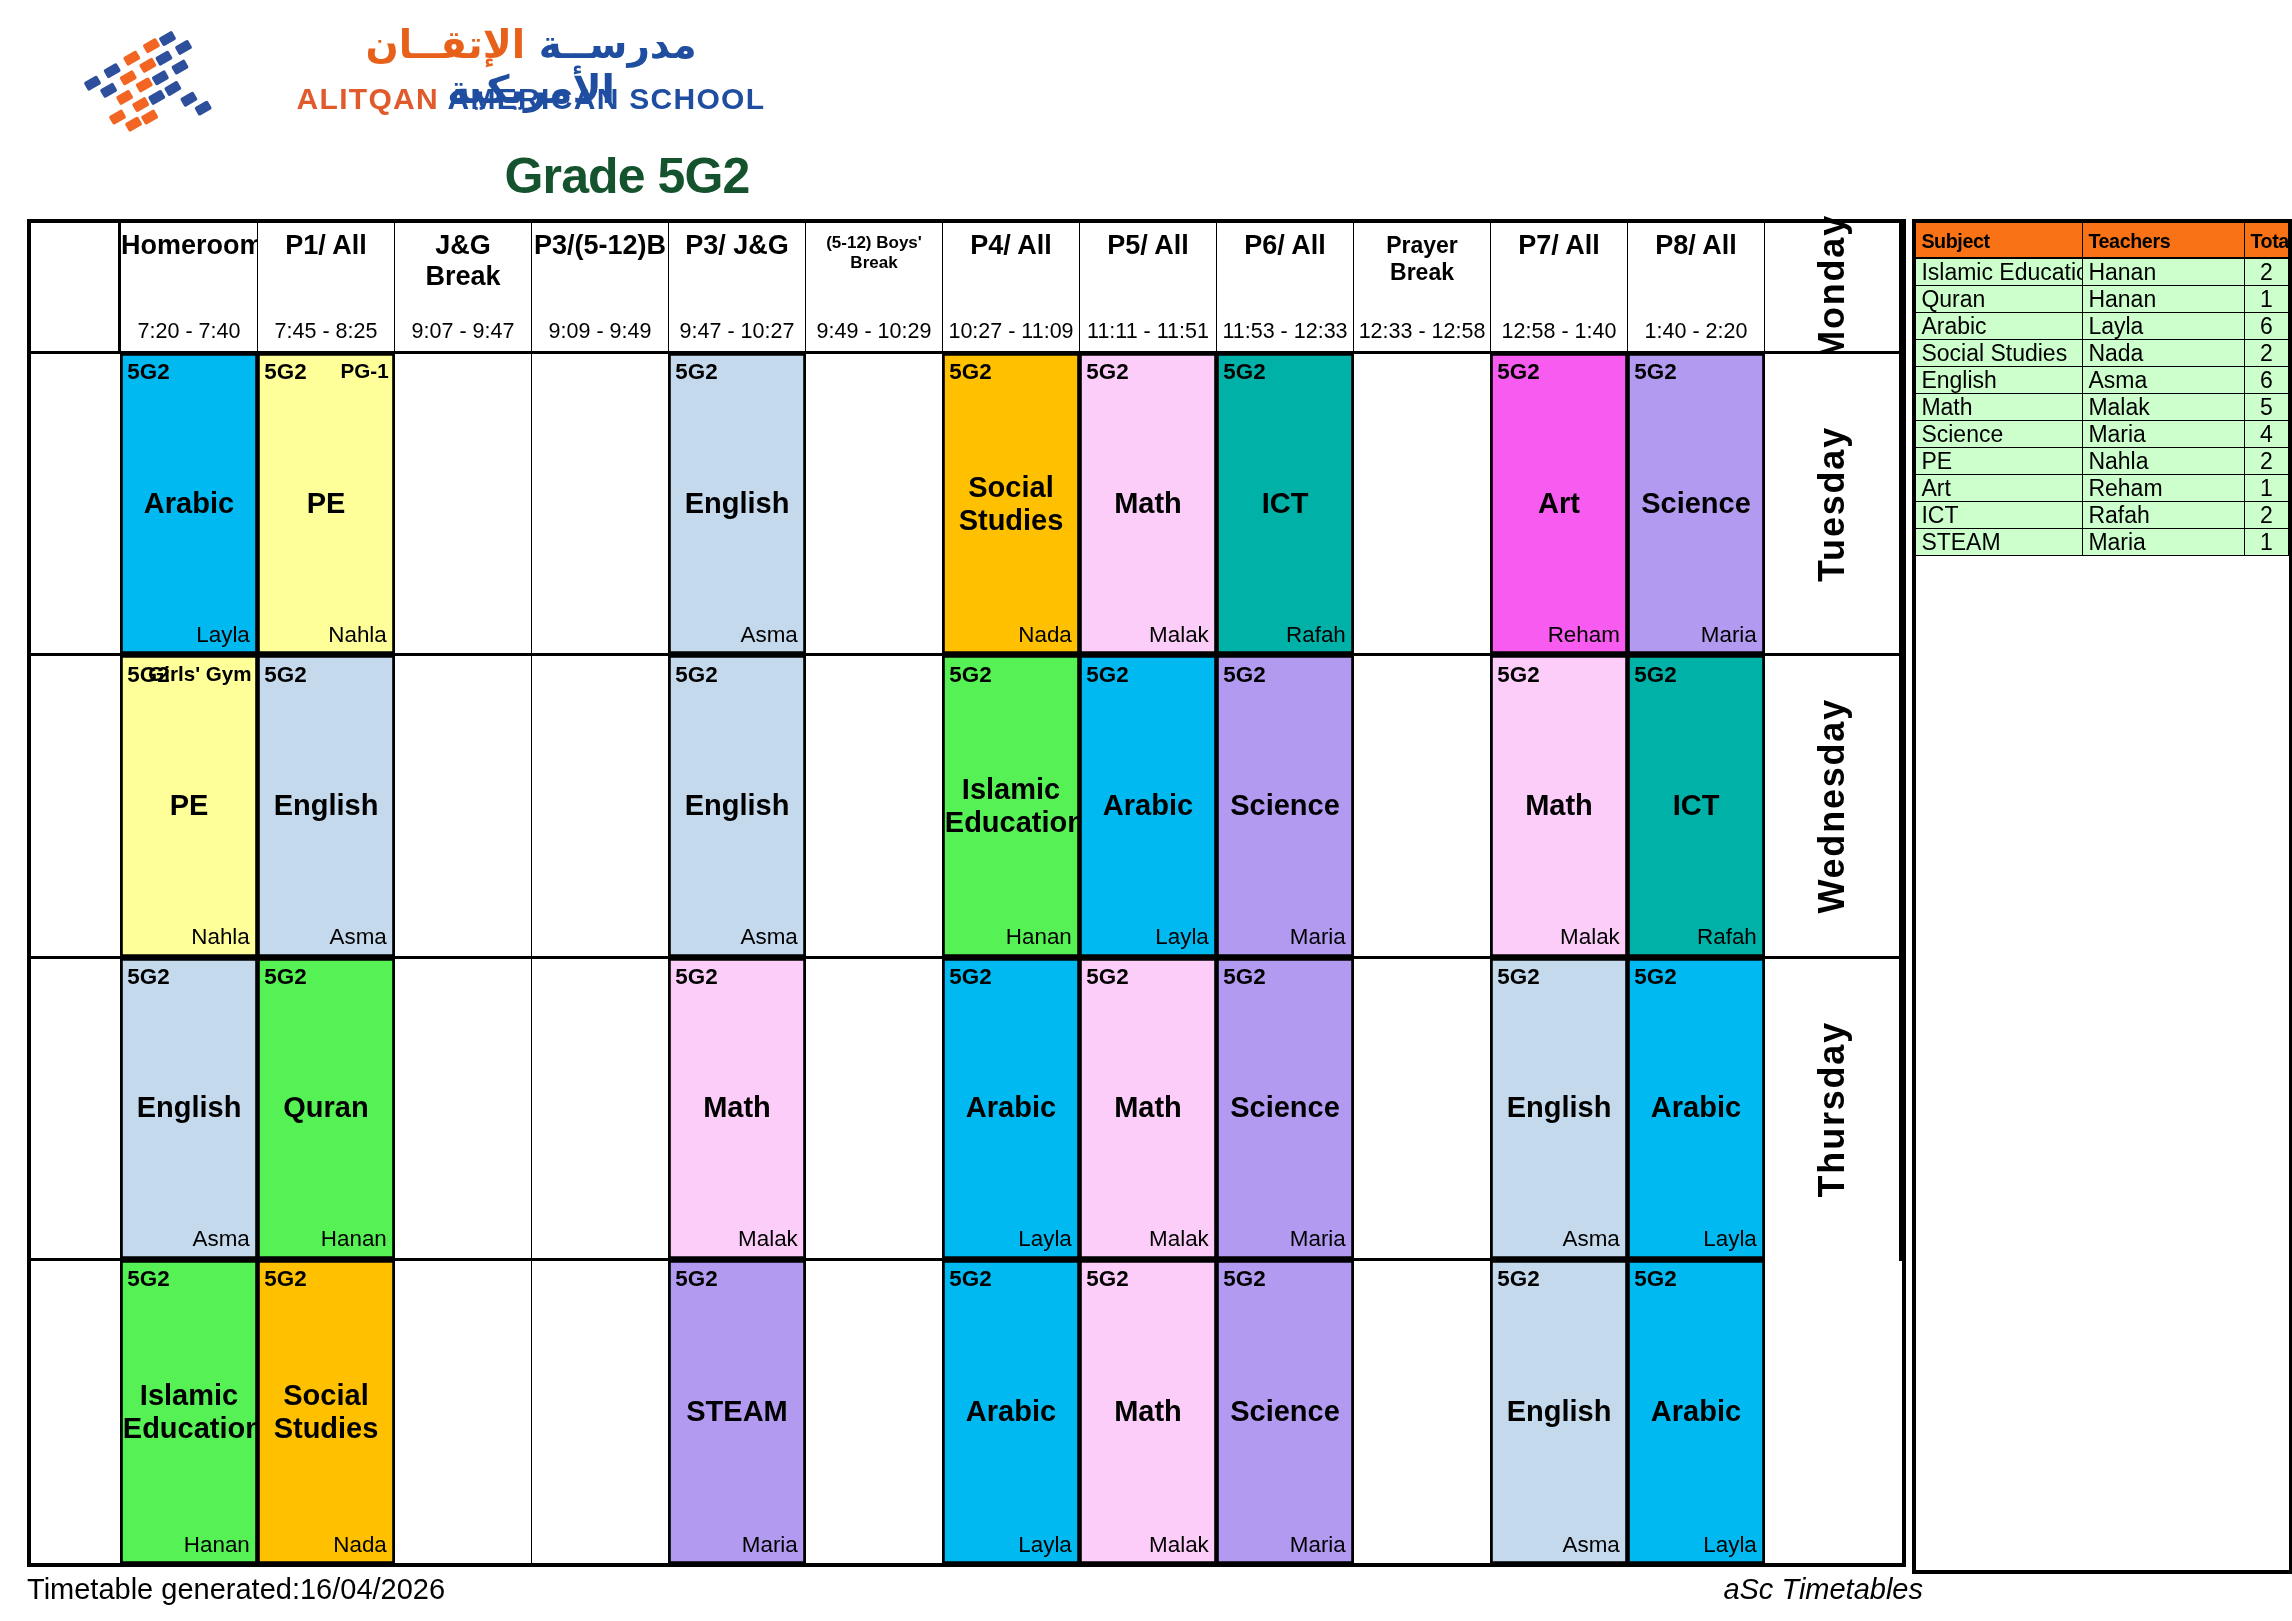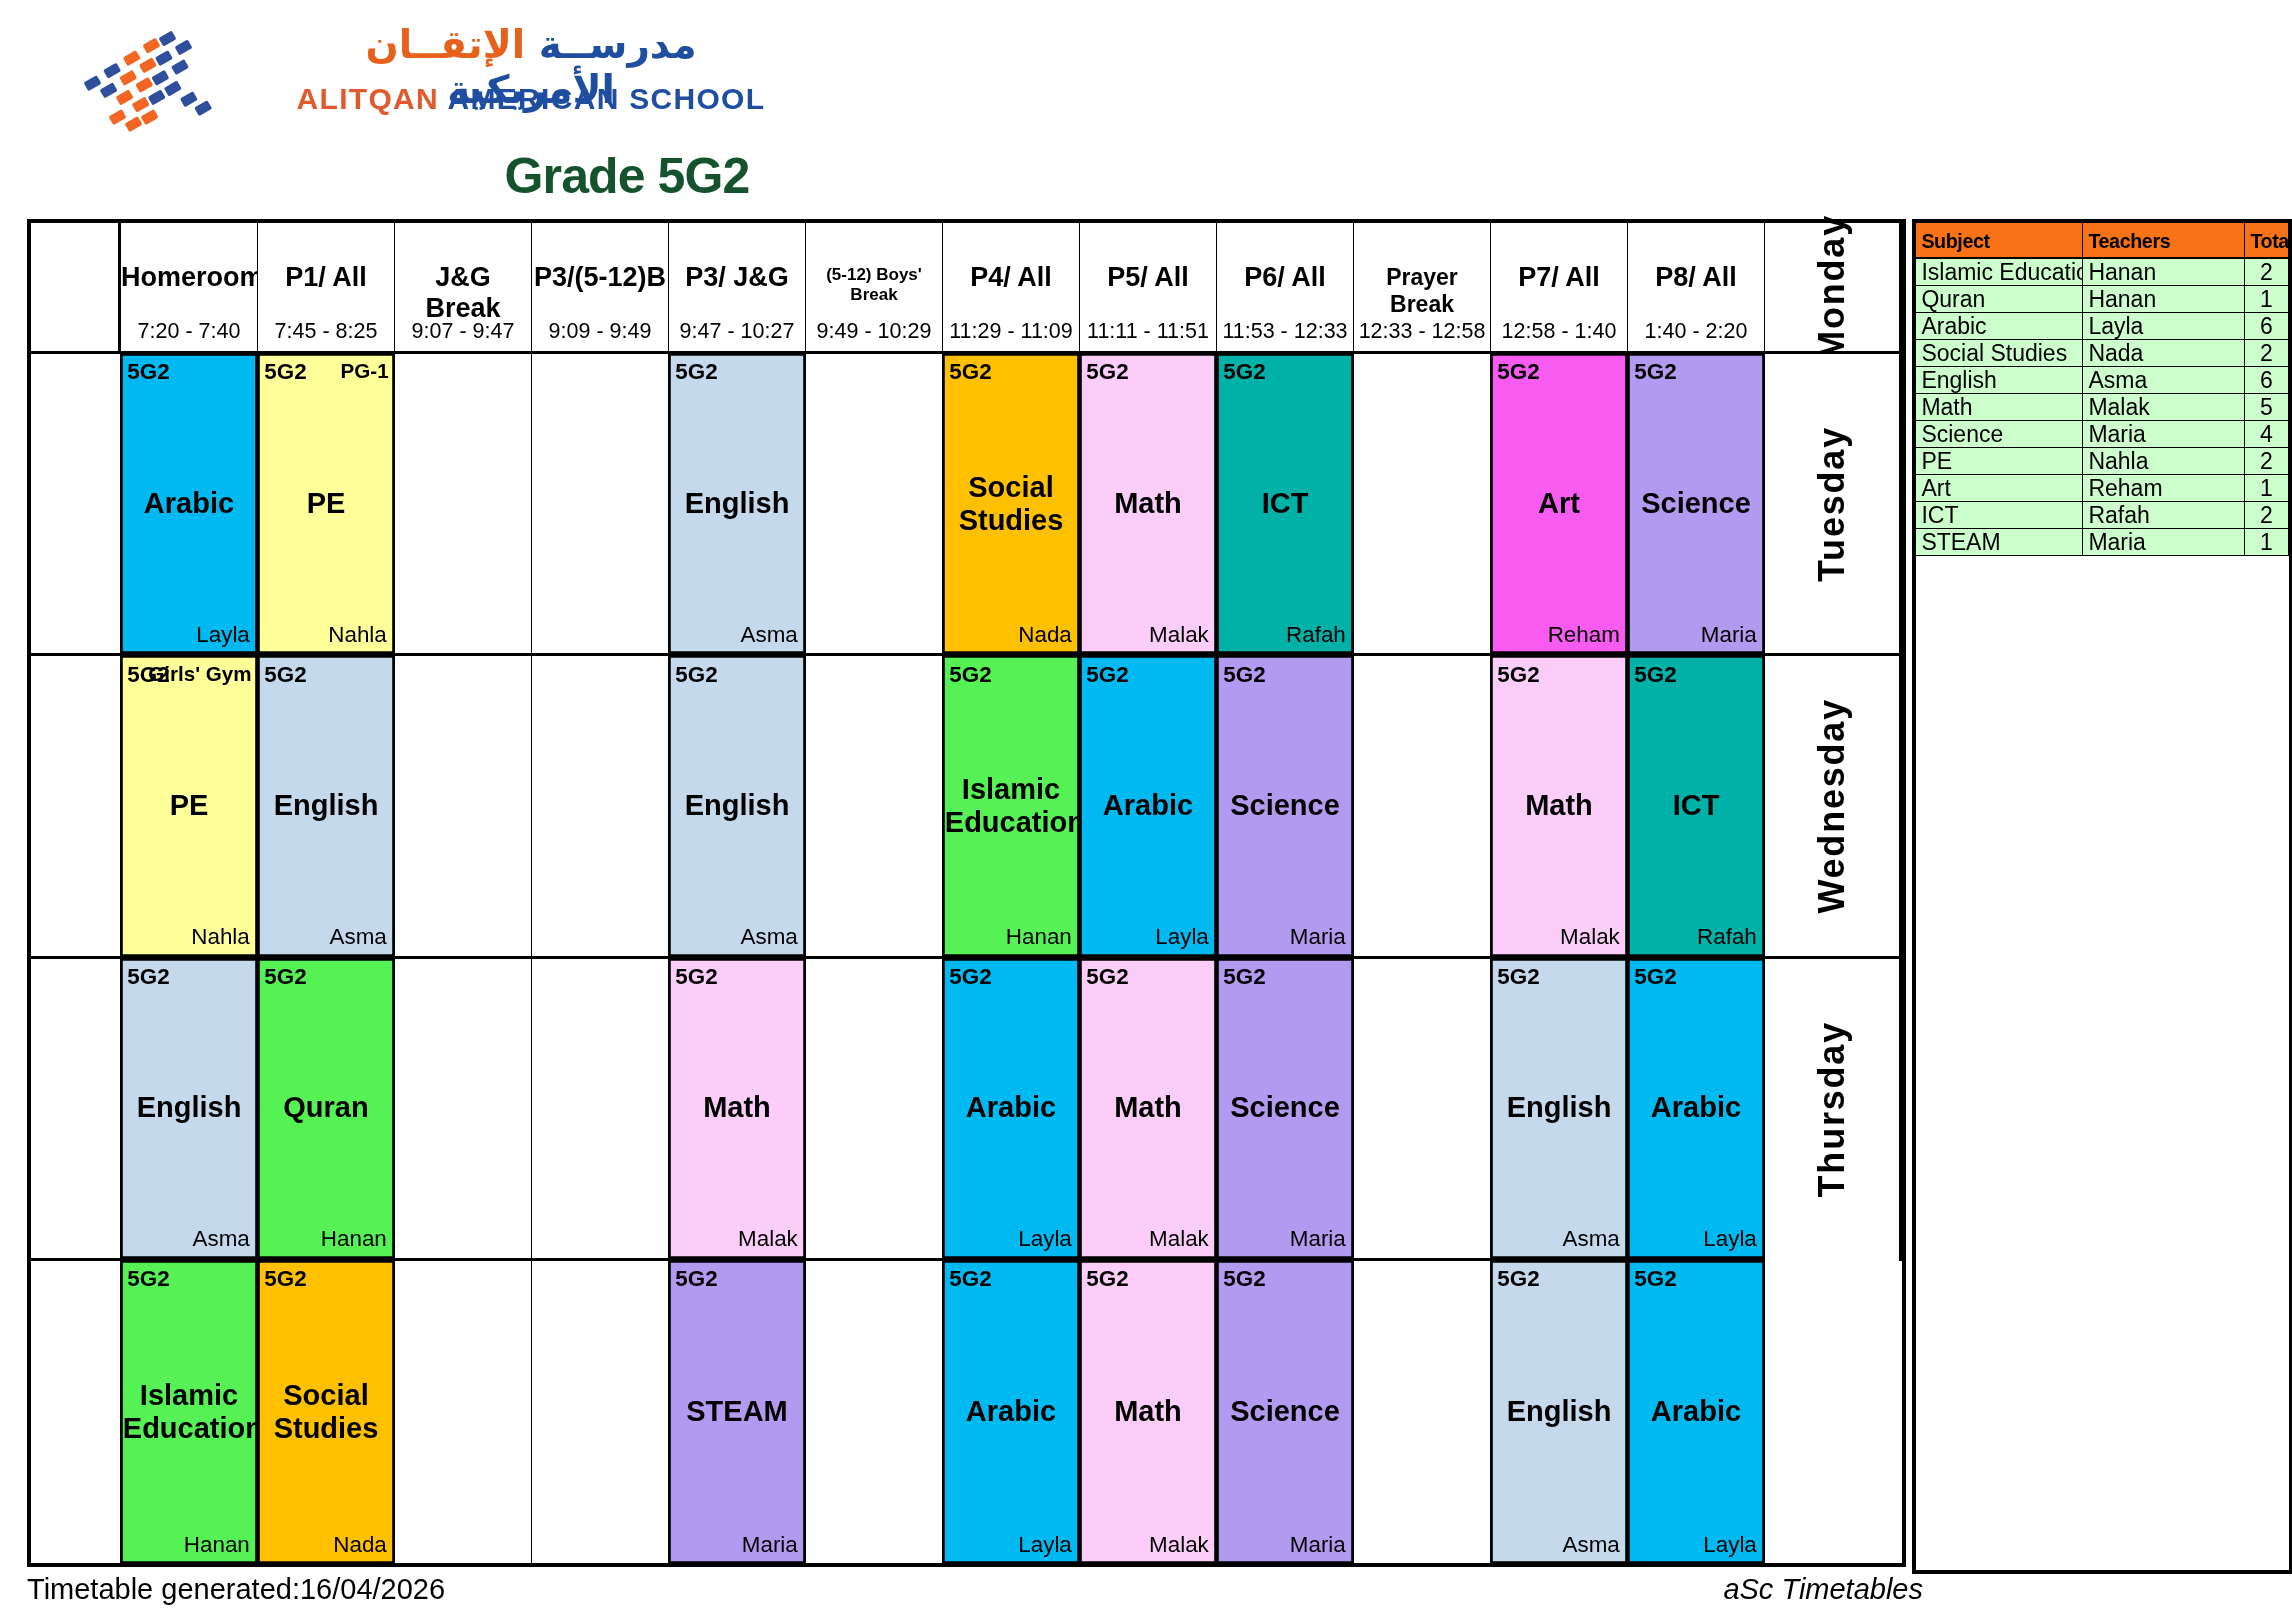--- a/index.html
+++ b/index.html
@@ -20,21 +20,21 @@
   .gradeTitle{position:absolute;left:421px;top:147px;width:412px;text-align:center;
               color:#14532d;font-weight:bold;font-size:50px;letter-spacing:-0.9px;}
 
   
   .grid{position:absolute;left:27px;top:219px;width:1879px;height:1348px;border:4.5px solid #000;
         box-sizing:border-box;display:grid;grid-template-columns:90px repeat(13,1fr);
         grid-template-rows:131px repeat(4,1fr);background:#fff;}
   .corner,.hcell,.dlabel,.pcell{position:relative;border-right:1.8px solid #000;box-sizing:border-box;background:#fff;}
   .corner,.dlabel{border-right-width:3.6px;}
   .bb{border-bottom:3.6px solid #000;}
-  .pname{position:absolute;top:7.2px;left:0;right:0;text-align:center;font-weight:bold;font-size:27px;margin-top:32px;}
+  .pname{position:absolute;top:7.2px;left:0;right:0;text-align:center;font-weight:bold;font-size:27px;}
   .pname.sm{font-size:17px;top:9.9px;}
   .pname.md{font-size:23px;top:9px;}
   .ptime{position:absolute;bottom:7.2px;left:0;right:0;text-align:center;font-size:21.5px;}
   .dlabel{display:flex;align-items:center;justify-content:center;}
   .dlabel span{writing-mode:vertical-rl;transform:rotate(180deg);font-weight:bold;font-size:36px;letter-spacing:1.8px;}
   .pcell.filled{box-shadow:inset 0 0 0 1.8px #000;}
   .grp{position:absolute;top:5.4px;left:6.3px;font-size:22.4px;font-weight:bold;}
   .rtr{position:absolute;top:5.4px;right:5.4px;font-size:20.6px;font-weight:bold;}
   .subj{position:absolute;top:50%;left:1.8px;right:1.8px;transform:translateY(-50%);
         text-align:center;font-weight:bold;font-size:29px;line-height:1.15;}
@@ -113,21 +113,21 @@
       <div class="hcell bb">
         <div class="pname lg">P3/ J&amp;G</div>
         <div class="ptime">9:47 - 10:27</div>
       </div>
       <div class="hcell bb">
         <div class="pname sm">(5-12) Boys' Break</div>
         <div class="ptime">9:49 - 10:29</div>
       </div>
       <div class="hcell bb">
         <div class="pname lg">P4/ All</div>
-        <div class="ptime">11:29 - 11:09</div>
+        <div class="ptime">10:27 - 11:09</div>
       </div>
       <div class="hcell bb">
         <div class="pname lg">P5/ All</div>
         <div class="ptime">11:11 - 11:51</div>
       </div>
       <div class="hcell bb">
         <div class="pname lg">P6/ All</div>
         <div class="ptime">11:53 - 12:33</div>
       </div>
       <div class="hcell bb">

